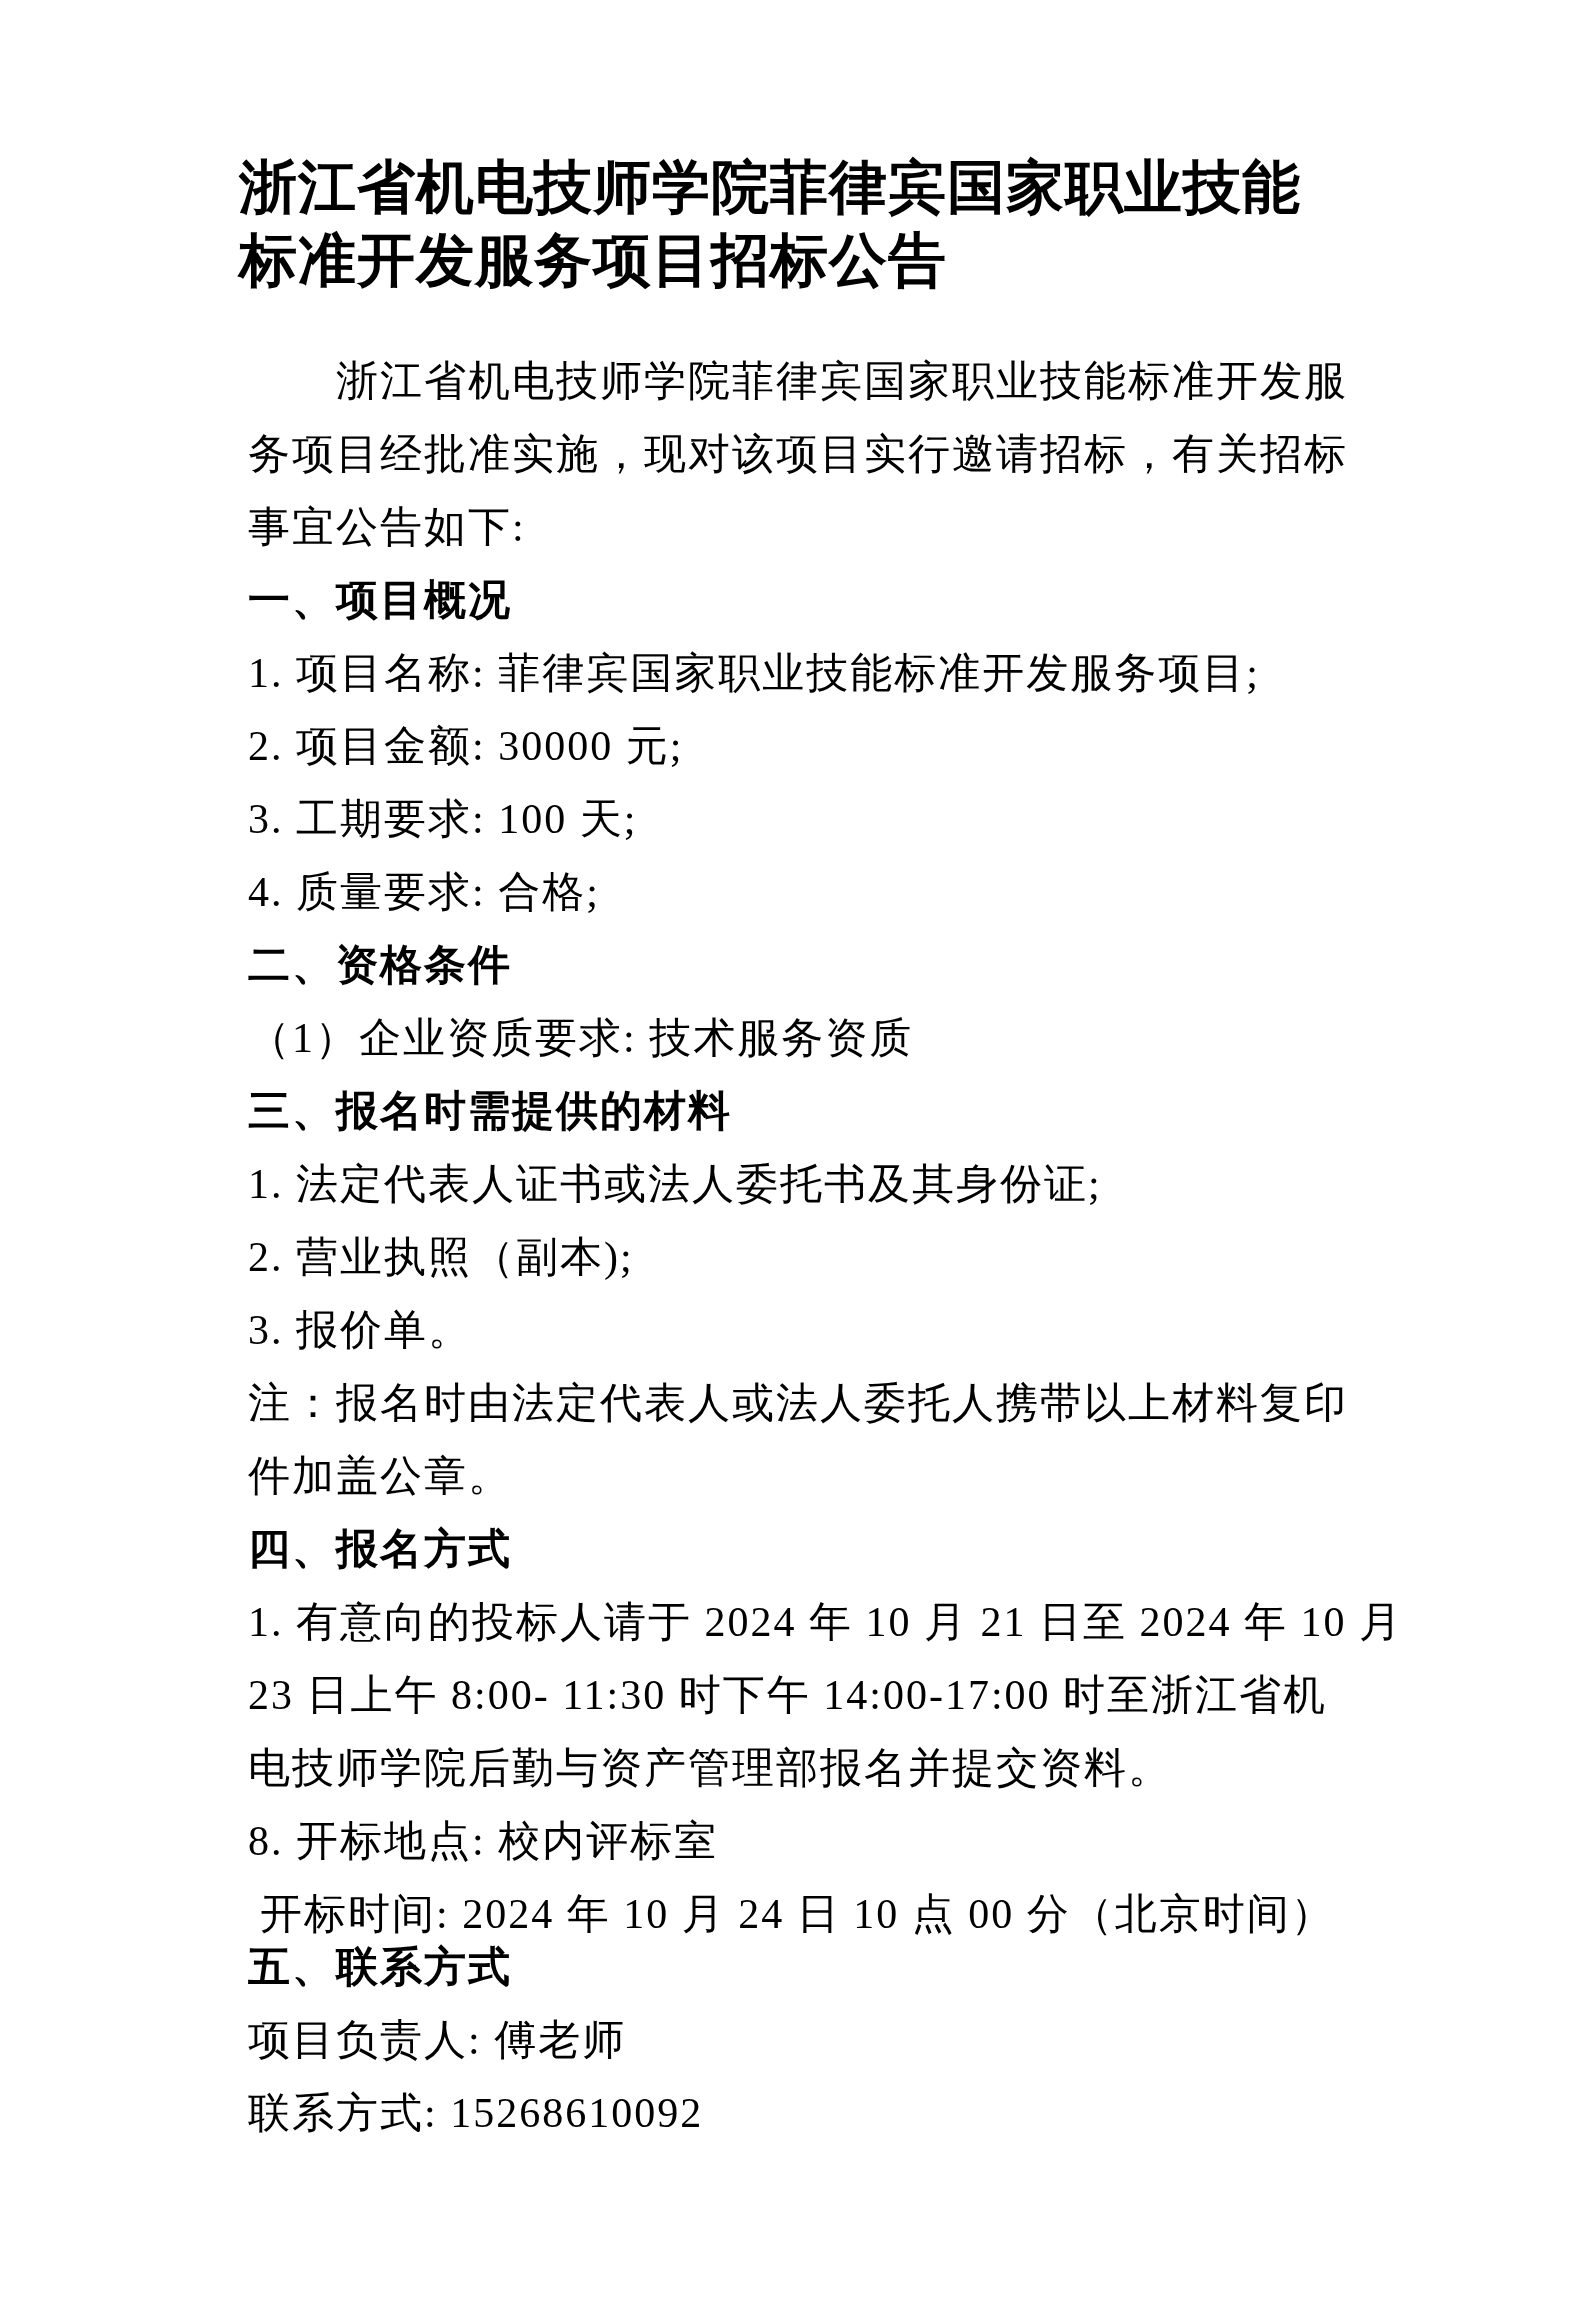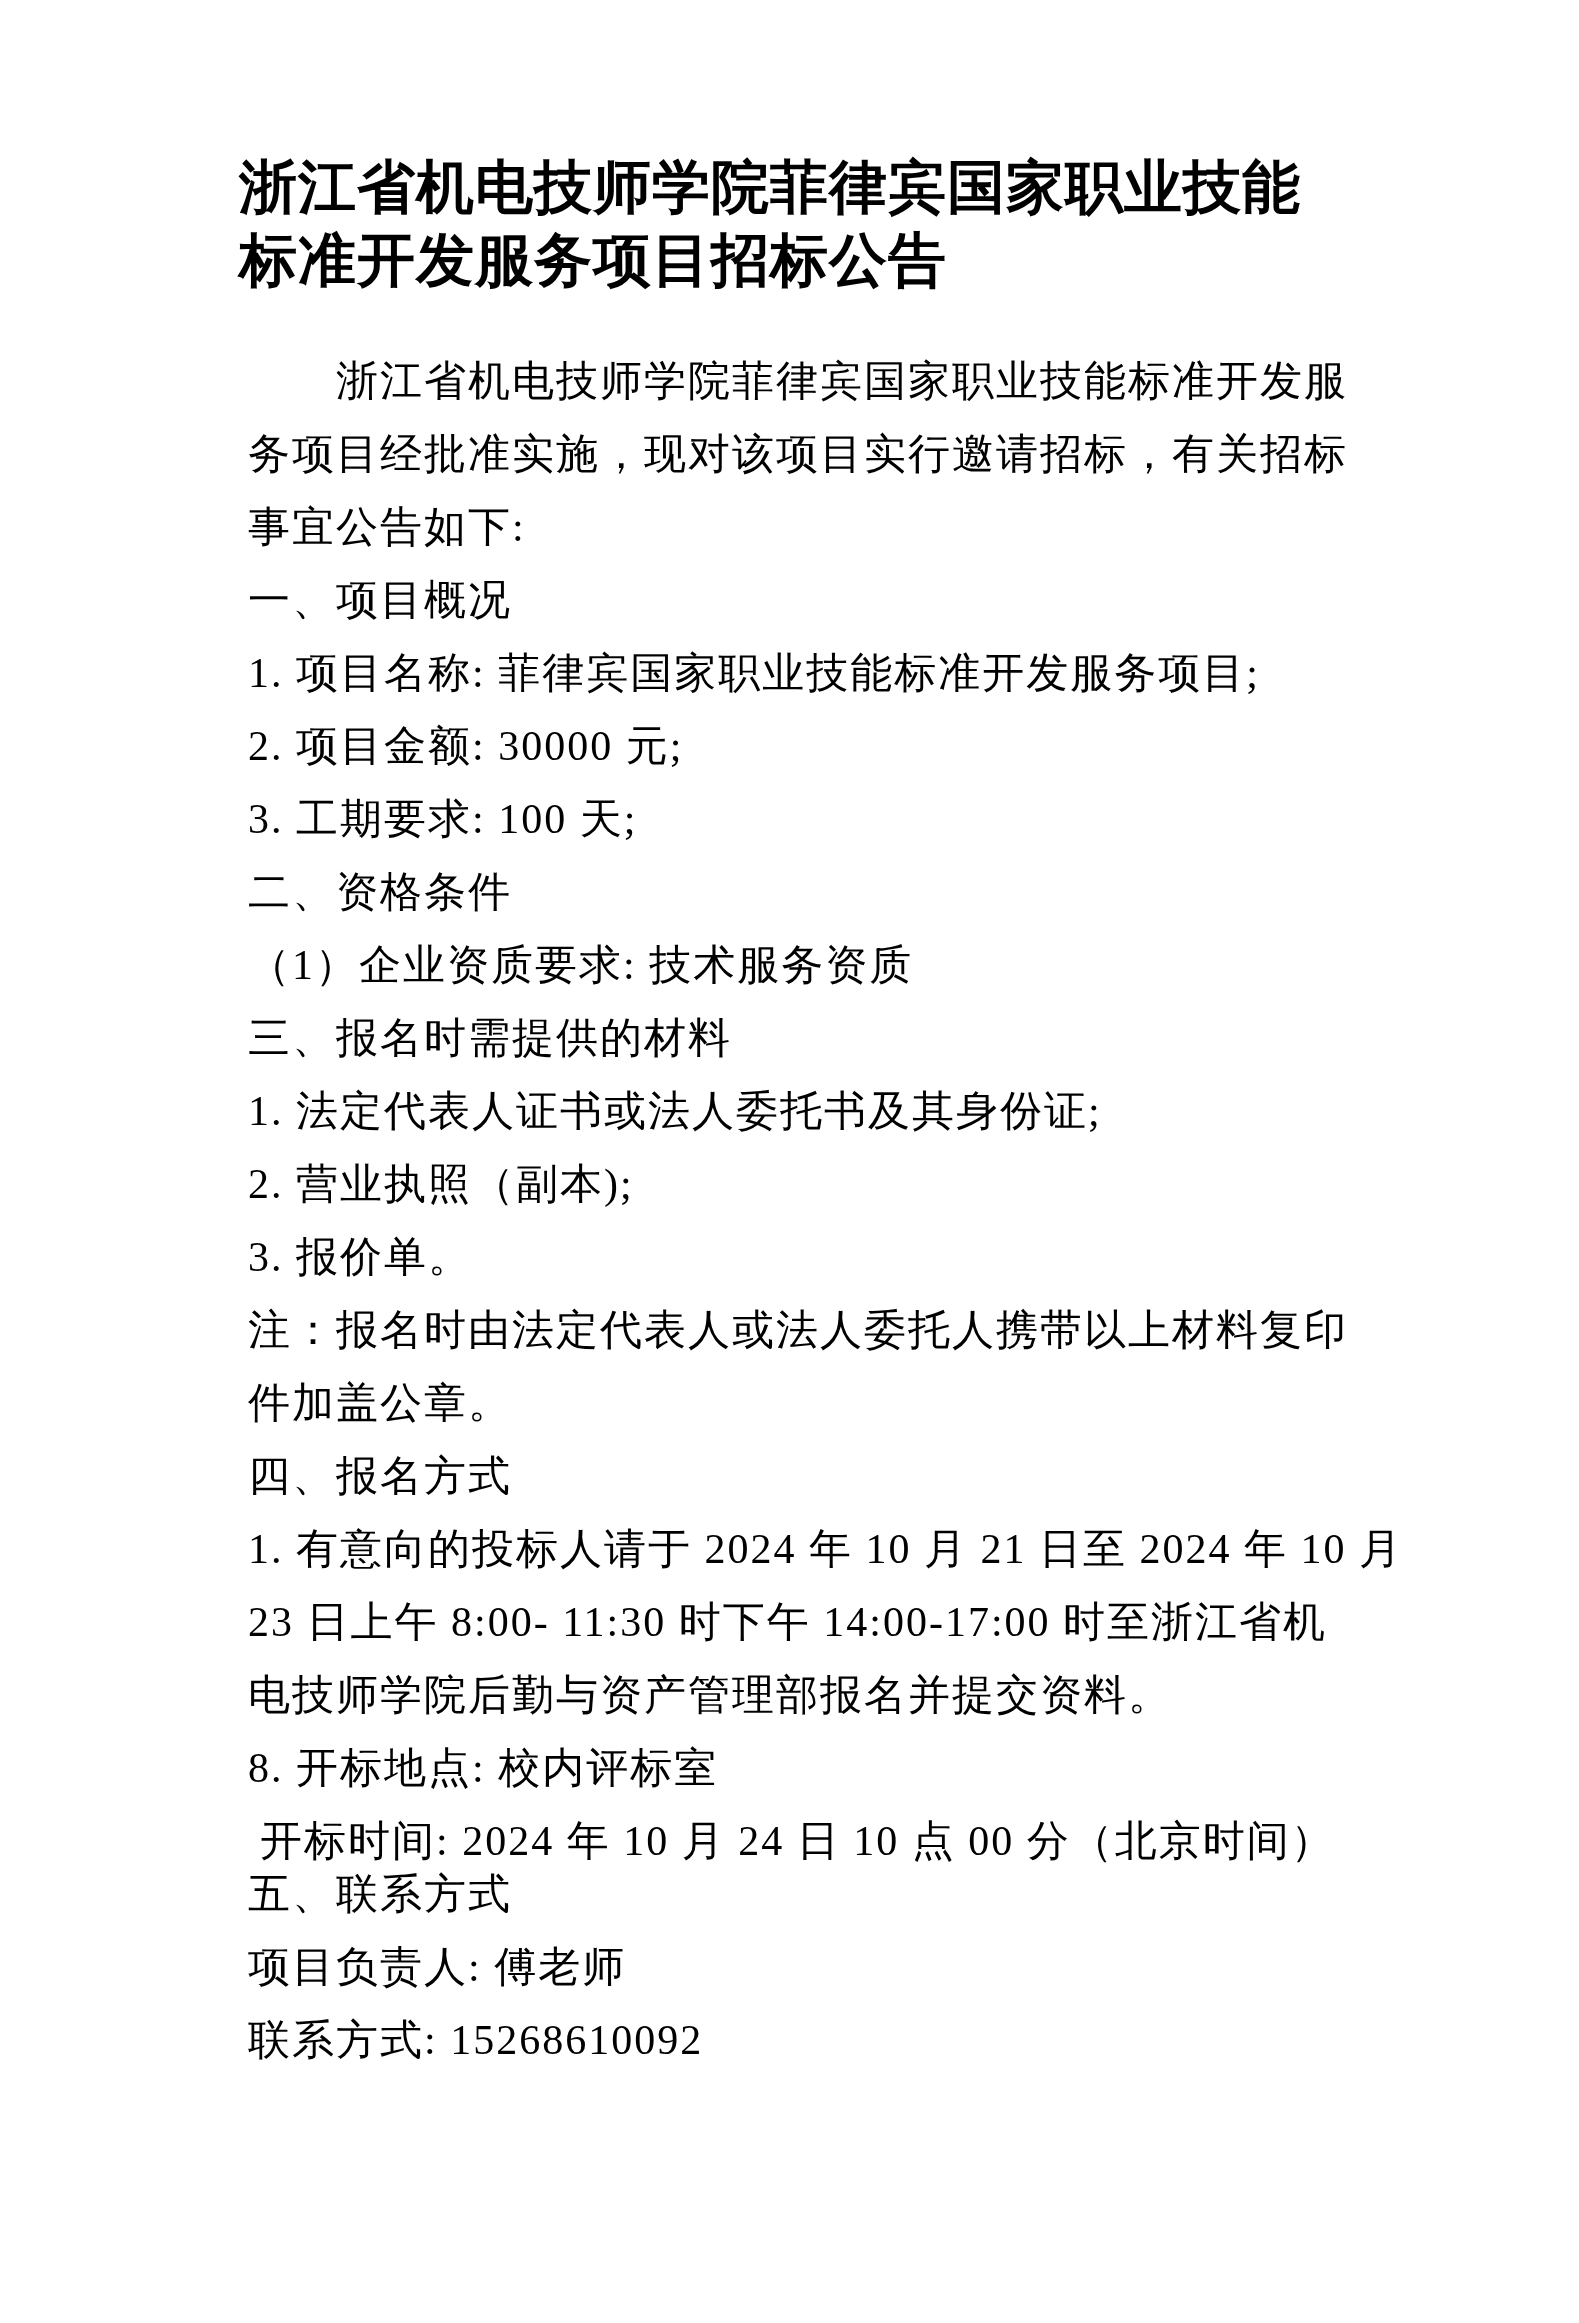--- a/index.html
+++ b/index.html
@@ -40,21 +40,21 @@
     white-space: nowrap;
     margin-left: 9px;
   }
   .indent {
     padding-left: 88px;
   }
   .indent-sm {
     padding-left: 12px;
   }
   .heading {
-    font-weight: normal;
+    font-weight: bold;
   }
   .tight {
     margin-top: -20px;
   }
 </style>
 </head>
 <body>
 
 <div class="page">
   <div class="content">
@@ -67,20 +67,21 @@
     <div class="title-gap"></div>
 
     <div class="line indent">浙江省机电技师学院菲律宾国家职业技能标准开发服</div>
     <div class="line">务项目经批准实施，现对该项目实行邀请招标，有关招标</div>
     <div class="line">事宜公告如下:</div>
 
     <div class="line heading">一、项目概况</div>
     <div class="line">1. 项目名称: 菲律宾国家职业技能标准开发服务项目;</div>
     <div class="line">2. 项目金额: 30000 元;</div>
     <div class="line">3. 工期要求: 100 天;</div>
+    <div class="line">4. 质量要求: 合格;</div>
 
     <div class="line heading">二、资格条件</div>
     <div class="line">（1）企业资质要求: 技术服务资质</div>
 
     <div class="line heading">三、报名时需提供的材料</div>
     <div class="line">1. 法定代表人证书或法人委托书及其身份证;</div>
     <div class="line">2. 营业执照（副本);</div>
     <div class="line">3. 报价单。</div>
     <div class="line">注：报名时由法定代表人或法人委托人携带以上材料复印</div>
     <div class="line">件加盖公章。</div>

